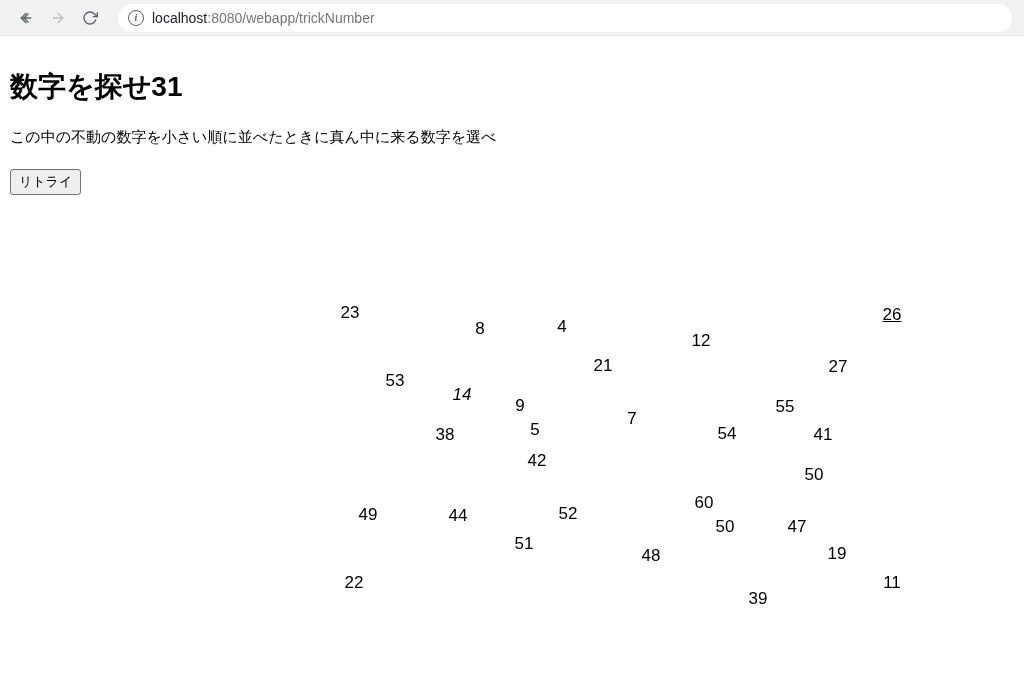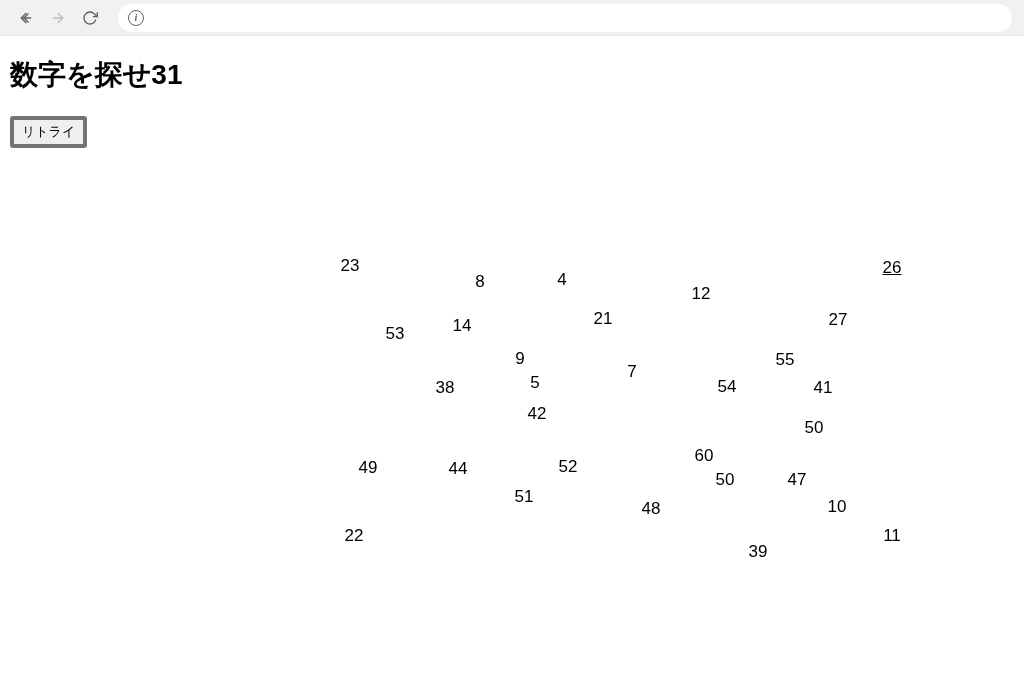--- a/index.html
+++ b/index.html
@@ -74,21 +74,21 @@
       font-size: 14px;
     }
     .url-host {
       color: #202124;
       font-weight: 500;
     }
     .url-path {
       color: #767676;
     }
     .content {
-      padding: 20px 10px;
+      padding: 32px 10px;
     }
     h1 {
       font-size: 28px;
       font-weight: 700;
       margin-bottom: 22px;
       color: #000;
     }
     .instruction {
       font-size: 15px;
       margin-bottom: 22px;
@@ -96,21 +96,21 @@
     }
     .elapsed {
       font-size: 15px;
       margin-bottom: 14px;
       color: #000;
     }
     .retry-btn {
       font-size: 13px;
       padding: 3px 8px;
       background: #efefef;
-      border: 4px solid #737373;
+      border: 1px solid #737373;
       border-radius: 3px;
       cursor: pointer;
       font-family: inherit;
     }
     .number-field {
       position: relative;
       width: 1004px;
       height: 430px;
       margin-top: 8px;
     }
@@ -144,52 +144,56 @@
       </svg>
   </button>
   <button class="nav-btn">
     <svg viewBox="0 0 24 24" fill="none" stroke="currentColor" stroke-width="2" stroke-linecap="round" stroke-linejoin="round">
         <polyline points="23 4 23 10 17 10"></polyline>
         <path d="M20.49 15a9 9 0 1 1-2.12-9.36L23 10"></path>
       </svg>
   </button>
   <div class="address-bar">
     <span class="info-icon">i</span>
+    <span class="url-text">
+      <span class="url-host">localhost</span><span class="url-path">:8080/webapp/trickNumber</span>
+    </span>
   </div>
 </div>
 
 <div class="content">
   <h1>数字を探せ31</h1>
+  <p class="instruction">この中の不動の数字を小さい順に並べたときに真ん中に来る数字を選べ</p>
   <button class="retry-btn">リトライ</button>
 
   <div class="number-field" id="number-field">
       <span class="num" style="left: 340px; top: 110px;">23</span>
       <span class="num" style="left: 470px; top: 126px;">8</span>
       <span class="num" style="left: 552px; top: 124px;">4</span>
       <span class="num" style="left: 882px; top: 112px; text-decoration: underline;">26</span>
       <span class="num" style="left: 691px; top: 138px;">12</span>
       <span class="num" style="left: 828px; top: 164px;">27</span>
       <span class="num" style="left: 593px; top: 163px;">21</span>
       <span class="num" style="left: 385px; top: 178px;">53</span>
-      <span class="num" style="left: 452px; top: 170px;">14</span>
+      <span class="num" style="left: 452px; top: 192px; font-style: italic;">14</span>
       <span class="num" style="left: 775px; top: 204px;">55</span>
       <span class="num" style="left: 510px; top: 203px;">9</span>
       <span class="num" style="left: 622px; top: 216px;">7</span>
       <span class="num" style="left: 717px; top: 231px;">54</span>
       <span class="num" style="left: 813px; top: 232px;">41</span>
       <span class="num" style="left: 435px; top: 232px;">38</span>
       <span class="num" style="left: 525px; top: 227px;">5</span>
       <span class="num" style="left: 527px; top: 258px;">42</span>
       <span class="num" style="left: 804px; top: 272px;">50</span>
       <span class="num" style="left: 448px; top: 313px;">44</span>
       <span class="num" style="left: 694px; top: 300px;">60</span>
       <span class="num" style="left: 358px; top: 312px;">49</span>
       <span class="num" style="left: 558px; top: 311px;">52</span>
       <span class="num" style="left: 715px; top: 324px;">50</span>
       <span class="num" style="left: 787px; top: 324px;">47</span>
       <span class="num" style="left: 514px; top: 341px;">51</span>
-      <span class="num" style="left: 827px; top: 351px;">10</span>
+      <span class="num" style="left: 827px; top: 351px;">19</span>
       <span class="num" style="left: 641px; top: 353px;">48</span>
       <span class="num" style="left: 344px; top: 380px; text-align: center;">22</span>
       <span class="num" style="left: 748px; top: 396px;">39</span>
       <span class="num" style="left: 882px; top: 380px;">11</span>
     </div>
 </div>
 
 </body></html>

